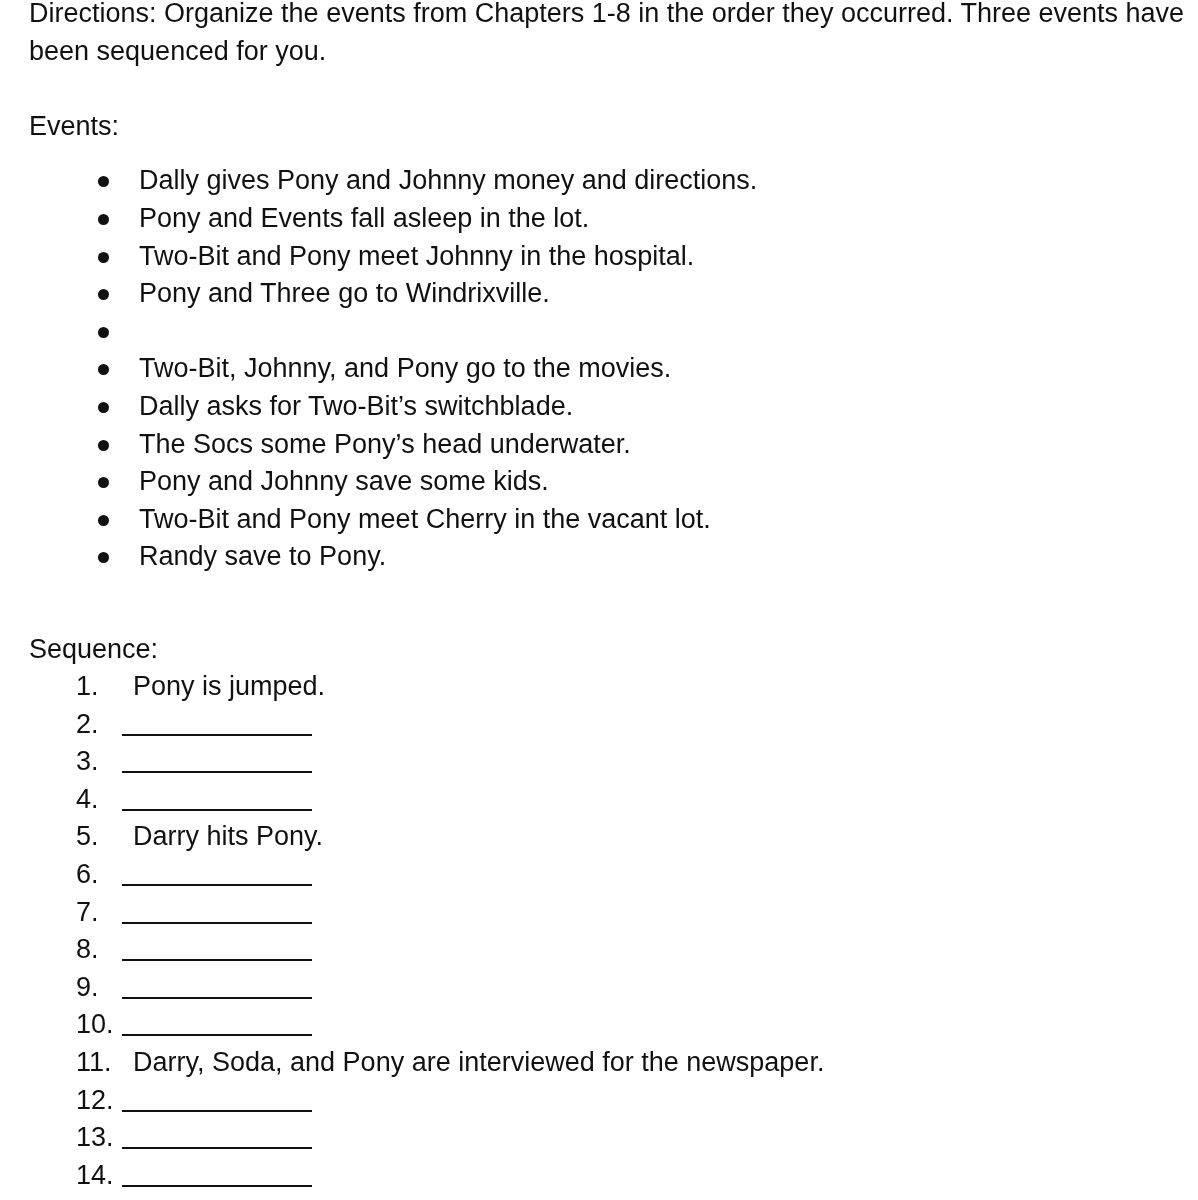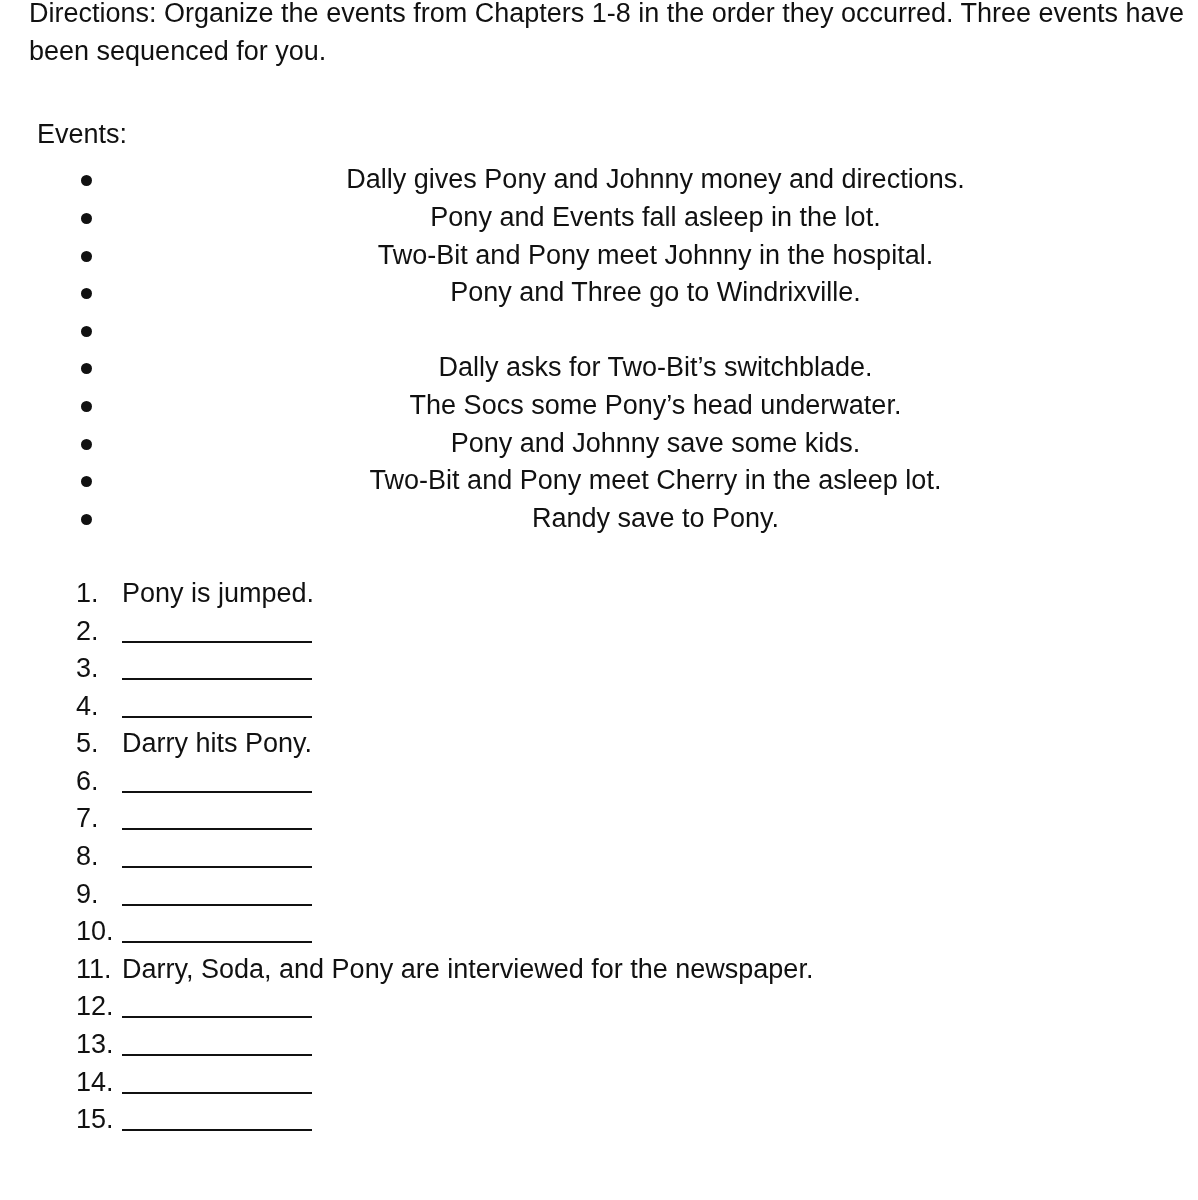--- a/index.html
+++ b/index.html
@@ -24,27 +24,26 @@
       width: 1160px;
     }
     .directions {
       margin: 0;
       padding: 0;
     }
     .spacer {
       height: 37.6px;
     }
     .section-heading {
-      margin: 8px;
+      margin: 0;
     }
     ul.events {
       list-style: none;
-      margin: 0;
+      margin: 17px;
       padding: 0;
-      text-align: center;
     }
     ul.events li {
       position: relative;
       padding-left: 93px;
       height: 37.6px;
       white-space: nowrap;
     }
     ul.events li .bullet {
       position: absolute;
       left: 52px;
@@ -64,21 +63,21 @@
       height: 37.6px;
       white-space: nowrap;
     }
     ol.sequence li .num {
       position: absolute;
       left: 47px;
       top: 0;
     }
     ol.sequence li .content {
       position: absolute;
-      left: 93px;
+      left: 104px;
       top: 0;
     }
     ol.sequence li .blank {
       position: absolute;
       left: 93px;
       top: 28px;
       width: 190px;
       height: 0;
       border-bottom: 2px solid #111111;
     }
@@ -89,27 +88,29 @@
 <div class="page">
   <p class="directions">Directions: Organize the events from Chapters 1-8 in the order they occurred. Three events have been sequenced for you.</p>
   <div class="spacer"></div>
   <p class="section-heading">Events:</p>
   <ul class="events">
     <li><span class="bullet"></span><span>Dally gives Pony and Johnny money and directions.</span></li>
     <li><span class="bullet"></span><span>Pony and Events fall asleep in the lot.</span></li>
     <li><span class="bullet"></span><span>Two-Bit and Pony meet Johnny in the hospital.</span></li>
     <li><span class="bullet"></span><span>Pony and Three go to Windrixville.</span></li>
     <li><span class="bullet"></span></li>
+    <li><span class="bullet"></span><span>Two-Bit, Johnny, and Pony go to the movies.</span></li>
     <li><span class="bullet"></span><span>Dally asks for Two-Bit’s switchblade.</span></li>
     <li><span class="bullet"></span><span>The Socs some Pony’s head underwater.</span></li>
     <li><span class="bullet"></span><span>Pony and Johnny save some kids.</span></li>
-    <li><span class="bullet"></span><span>Two-Bit and Pony meet Cherry in the asleep lot.</span></li>
+    <li><span class="bullet"></span><span>Two-Bit and Pony meet Cherry in the vacant lot.</span></li>
     <li><span class="bullet"></span><span>Randy save to Pony.</span></li>
   </ul>
   <div class="spacer"></div>
+  <p class="section-heading">Sequence:</p>
   <ol class="sequence">
     <li>
         <span class="num">1.</span>
         <span class="content">Pony is jumped.</span>
       </li>
     <li>
         <span class="num">2.</span>
         <span class="blank"></span>
       </li>
     <li>

